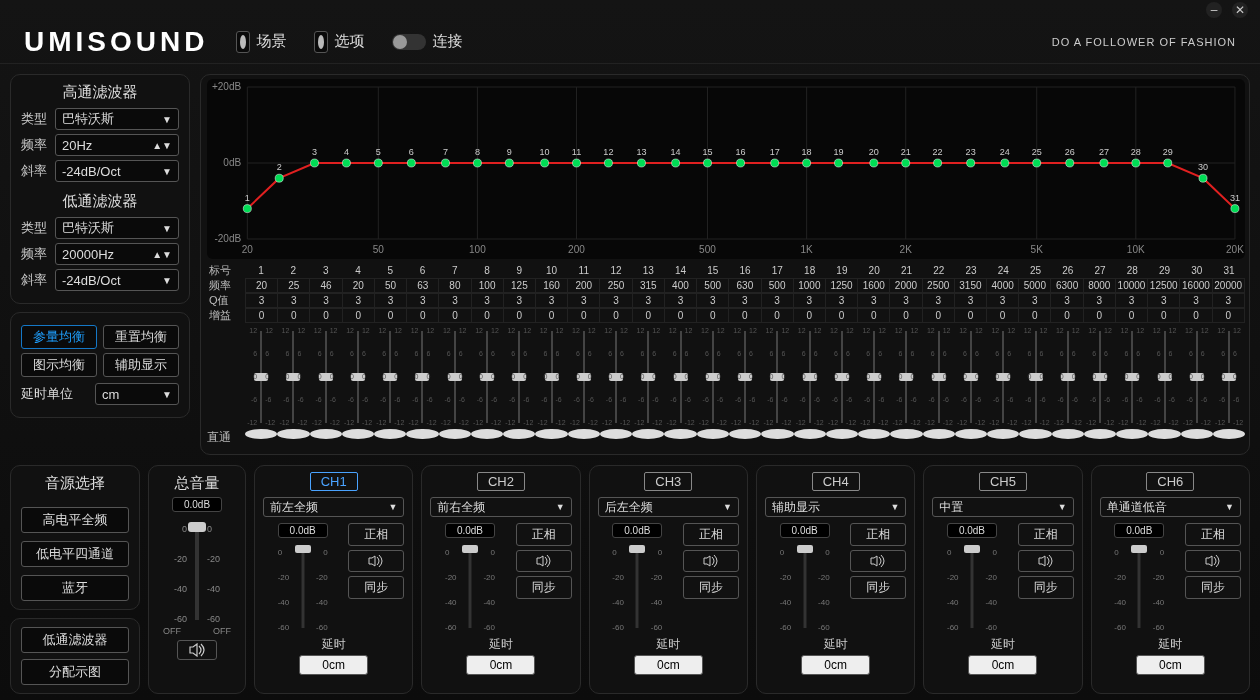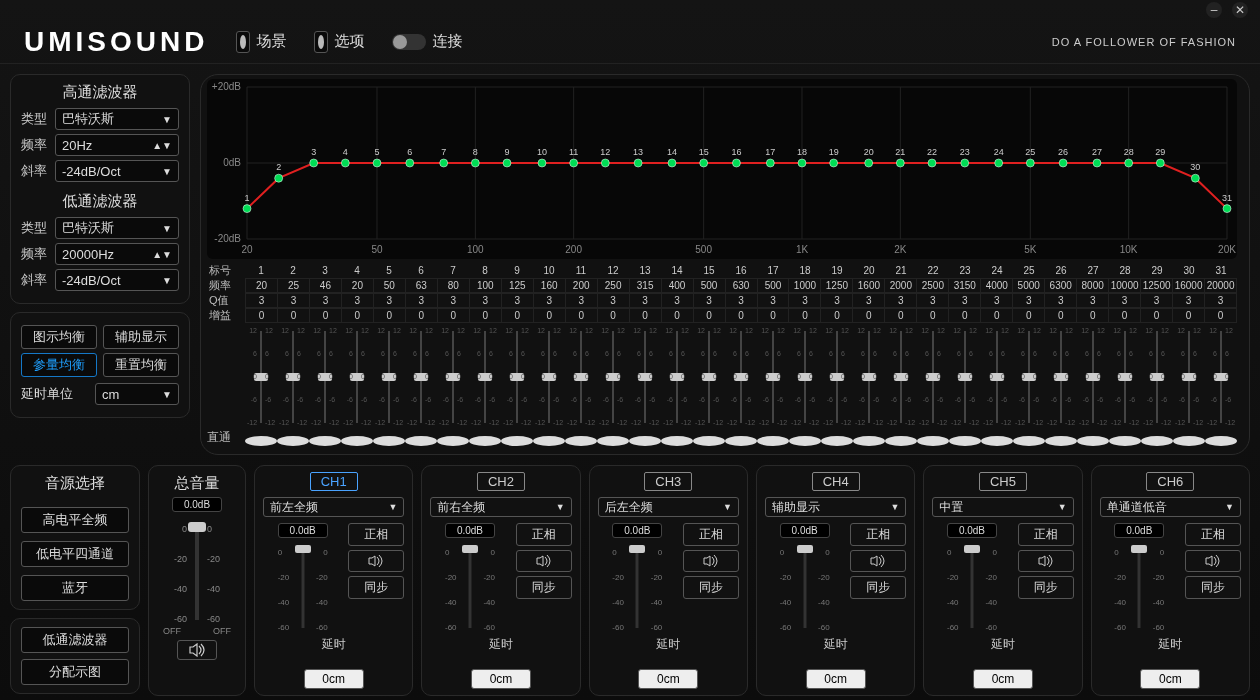--- a/index.html
+++ b/index.html
@@ -20,39 +20,39 @@
 .card { background:#111; border:1px solid #2a2a2a; border-radius:10px; padding:8px 10px;}
 .card-title { text-align:center; font-size:15px; color:#ddd; margin-bottom:6px;}
 .row { display:flex; align-items:center; gap:4px; margin:4px 0;}
 .row-label { width:30px; font-size:13px; color:#ccc;}
 .sel { flex:1; height:22px; border:1px solid #555; border-radius:3px; background:#0a0a0a; color:#ddd; display:flex; align-items:center; justify-content:space-between; padding:0 6px; font-size:13px;}
 .sel .tri { font-size:10px;}
 .btn { border:1px solid #555; border-radius:3px; background:#0a0a0a; color:#ddd; font-size:13px; padding:2px 0; text-align:center; flex:1;}
 .btn.blue { color:#1fa0ff; border-color:#1578c7;}
 .btn-row { display:flex; gap:6px; margin:4px 0;}
 .rightpane { flex:1; display:flex; flex-direction:column; gap:6px;}
-.graphcard { background:#111; border:1px solid #2a2a2a; border-radius:18px; padding:4px 12px 8px 6px;}
+.graphcard { background:#111; border:1px solid #2a2a2a; border-radius:10px; padding:4px 4px 8px 6px;}
 .graph { position:relative; height:180px; background:#070707; border-radius:6px; }
 .graph svg { width:100%; height:100%;}
 .eq-table { margin-top:4px; font-size:11px;}
 .eq-row { display:flex; align-items:center;}
 .eq-row .hdr { width:38px; color:#bbb; text-align:left; padding-left:2px; flex:none;}
 .eq-row .cells { flex:1; display:flex;}
 .eq-row .cells span { flex:1; text-align:center; border:1px solid #222; border-left:none; padding:1px 0; color:#ccc; font-size:10px; overflow:hidden;}
 .eq-row .cells span:first-child{border-left:1px solid #222;}
 .eq-row.noborder .cells span { border:none;}
 .sliders-row { display:flex; align-items:flex-start; margin-top:4px;}
 .sliders-row .hdr { width:38px;}
 .sliders-row .sliders { flex:1; display:flex;}
 .slider-cell { flex:1; display:flex; flex-direction:column; align-items:center;}
 .vtrack { position:relative; width:24px; height:100px;}
 .vtrack .line { position:absolute; left:50%; top:4px; bottom:4px; width:2px; background:#444; transform:translateX(-50%);}
 .vtrack .thumb { position:absolute; left:50%; transform:translate(-50%,-50%); width:14px; height:8px; background:#ccc; border-radius:2px; top:50%;}
 .tick-lbl { position:absolute; font-size:8px; color:#777; width:18px; text-align:right;}
-.pass-row { display:flex; align-items:flex-end; margin-top:2px;}
+.pass-row { display:flex; align-items:flex-start; margin-top:2px;}
 .pass-row .hdr { width:38px; color:#bbb; font-size:12px;}
 .pass-row .dots { flex:1; display:flex;}
 .pass-row .dots span { flex:1; display:flex; justify-content:center;}
 .pass-dot { width:10px; height:10px; border-radius:50%; background:#ddd;}
 .bottom { display:flex; gap:8px;}
 .bottom-left { width:130px; display:flex; flex-direction:column; gap:8px;}
 .btn-block { border:1px solid #555; border-radius:3px; background:#0a0a0a; color:#ddd; font-size:13px; padding:3px 0; text-align:center;}
 .vol-card { width:98px;}
 .vol-card .title { text-align:center; font-size:15px; margin-bottom:4px;}
 .db-badge { font-size:10px; border:1px solid #444; border-radius:3px; padding:1px 4px; text-align:center; margin:0 auto 4px; width:50px; background:#000;}
@@ -70,21 +70,21 @@
 .ch-sel { width:100%; height:20px; border:1px solid #555; border-radius:3px; display:flex; align-items:center; justify-content:space-between; padding:0 6px; font-size:12px; margin-bottom:6px;}
 .ch-body { display:flex; width:100%; gap:6px;}
 .ch-left { flex:1; display:flex; flex-direction:column; align-items:center;}
 .ch-right { width:56px; display:flex; flex-direction:column; gap:4px;}
 .ch-btn { border:1px solid #555; border-radius:3px; font-size:12px; padding:2px 0; text-align:center;}
 .ch-btn.icon { display:flex; align-items:center; justify-content:center; height:22px;}
 .ch-slider { position:relative; width:50px; height:90px;}
 .ch-slider .trk { position:absolute; left:50%; top:4px; bottom:4px; width:3px; background:#333; transform:translateX(-50%);}
 .ch-slider .th { position:absolute; left:50%; transform:translate(-50%,-50%); width:16px; height:8px; background:#ccc; border-radius:2px;}
 .ch-bottom { text-align:center; font-size:12px; color:#ccc; margin-top:4px;}
-.ch-val { border:1px solid #555; border-radius:3px; font-size:12px; padding:2px 0; text-align:center; margin-top:16px; width:60px; background:#fff0;}
+.ch-val { border:1px solid #555; border-radius:3px; font-size:12px; padding:2px 0; text-align:center; margin-top:2px; width:69px; background:#fff0;}
 .ch-val.white { background:#eee; color:#000;}
 </style>
 </head>
 <body>
 
 <div class="app">
   <div class="titlebar">
     <div class="win-btn">–</div>
     <div class="win-btn">✕</div>
   </div>
@@ -149,26 +149,26 @@
             <div class="row-label">斜率</div>
           <div class="sel">
               <span>-24dB/Oct</span>
               <span class="tri">▼</span>
             </div>
           </div>
       </div>
 
       <div class="card">
         <div class="btn-row">
+            <div class="btn blue">参量均衡</div>
+            <div class="btn">重置均衡</div>
+          </div>
+        <div class="btn-row">
             <div class="btn">图示均衡</div>
             <div class="btn">辅助显示</div>
-          </div>
-        <div class="btn-row">
-            <div class="btn blue">参量均衡</div>
-            <div class="btn">重置均衡</div>
           </div>
         <div class="row" style="margin-top:6px">
             <div style="flex:1;font-size:13px">延时单位</div>
           <div class="sel" style="flex:1">
               <span>cm</span>
               <span class="tri">▼</span>
             </div>
           </div>
       </div>
     </div>

